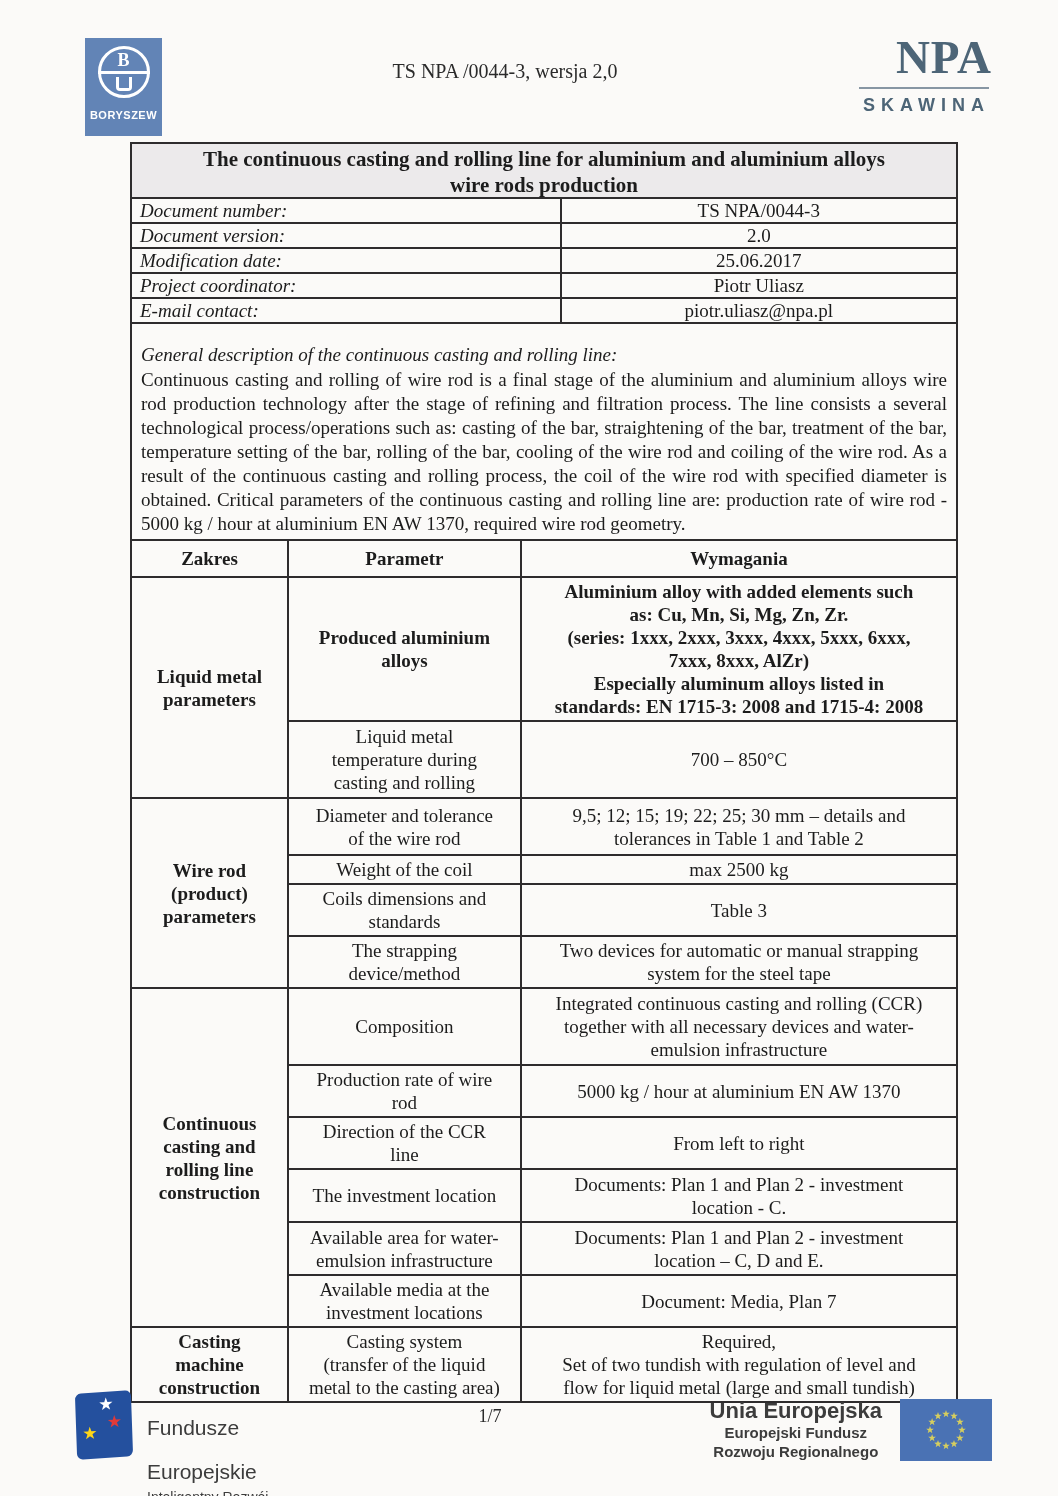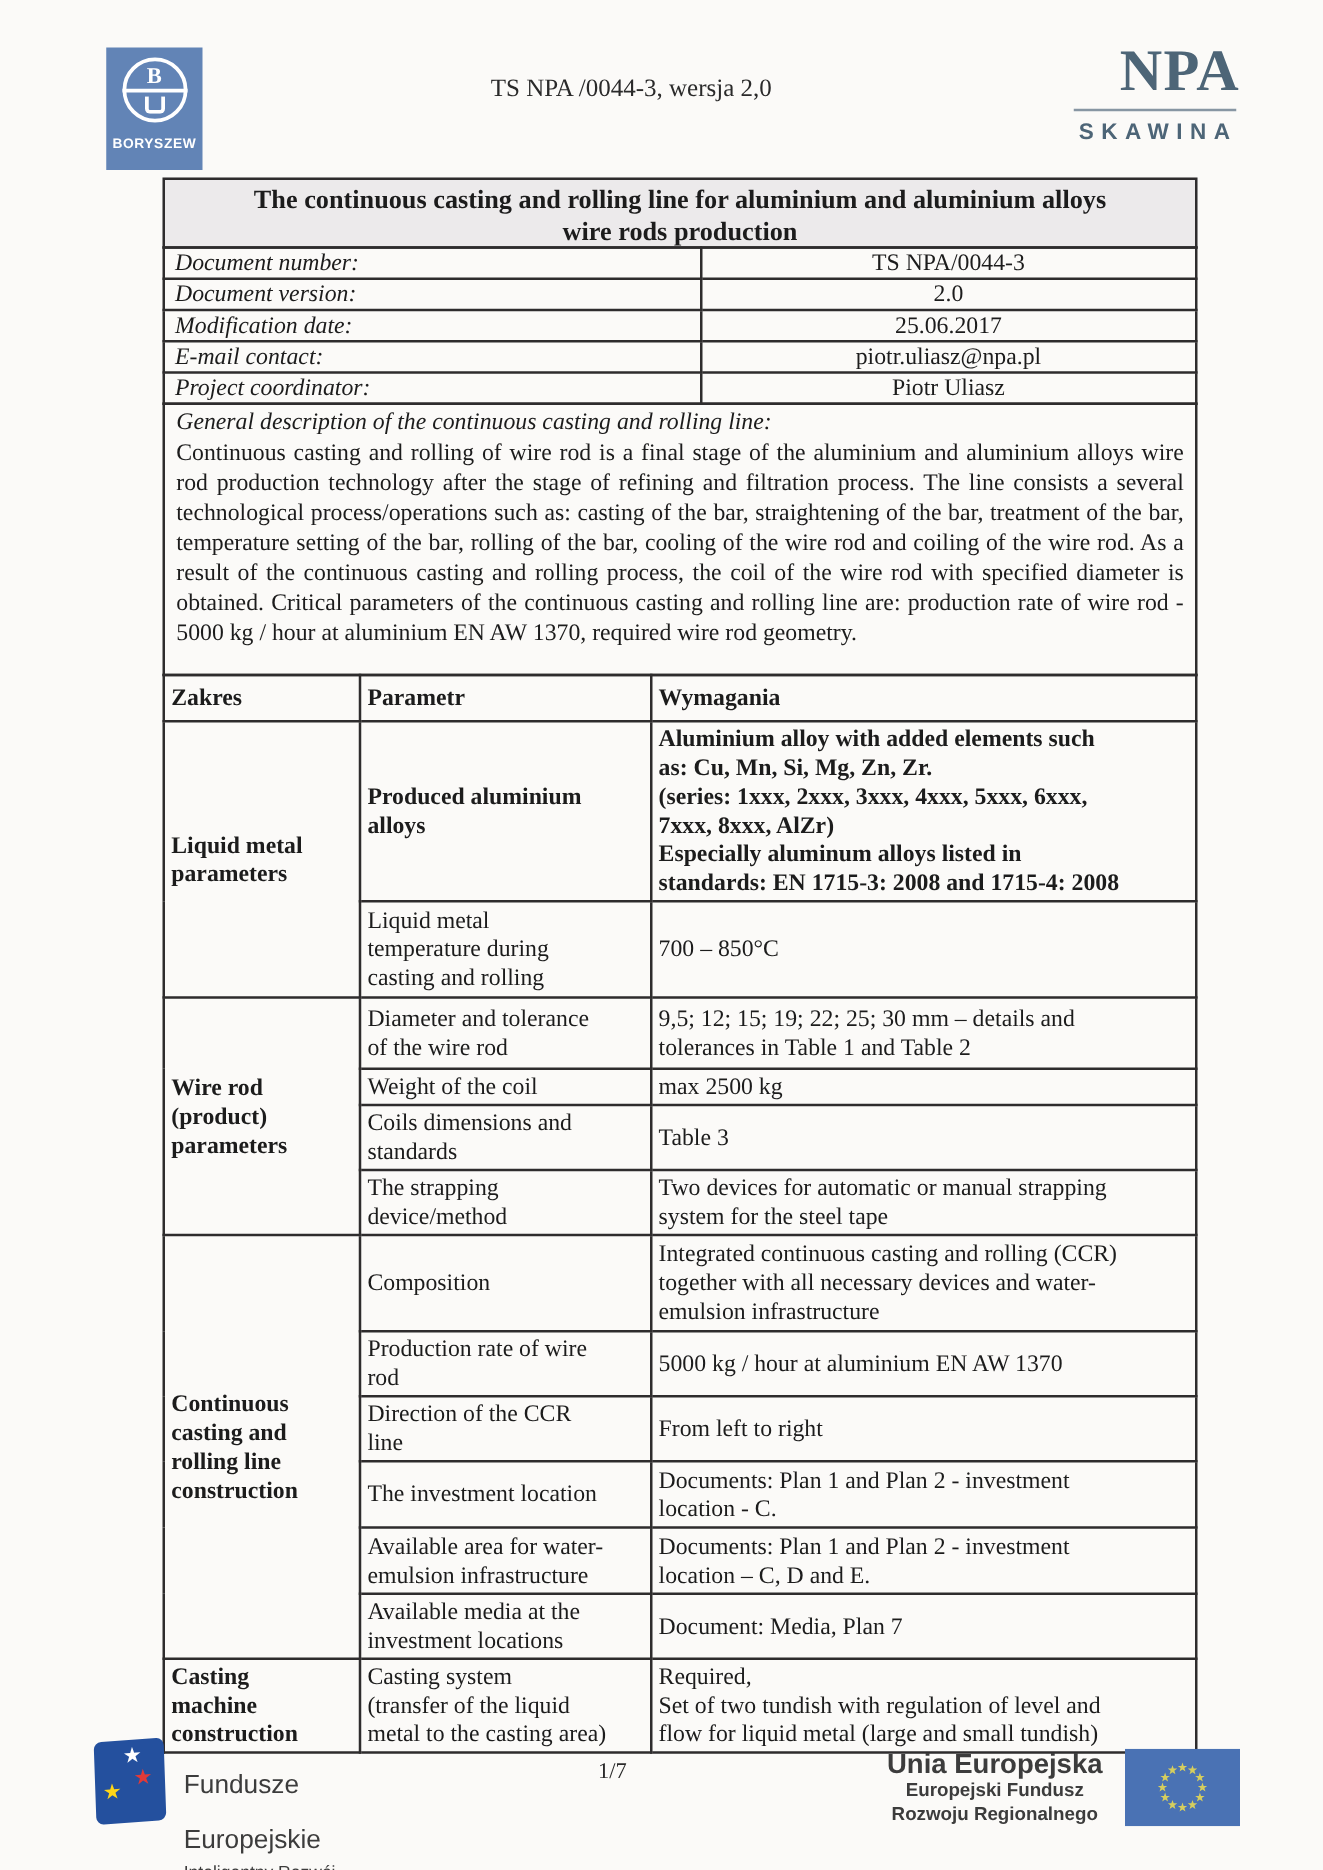--- a/index.html
+++ b/index.html
@@ -54,28 +54,28 @@
   .title-box {
     height:57px; border:2px solid #2e2c2d; background:#eceaeb;
     font-weight:bold; font-size:21px; line-height:26px; text-align:center;
     padding-top:2px; white-space:pre-line;
   }
   table.meta { width:100%; border-collapse:collapse; margin-top:-2px; table-layout:fixed; }
   table.meta td { border:2px solid #2e2c2d; height:25px; font-size:19px; }
   td.m-label { width:52%; font-style:italic; padding-left:8px; }
   td.m-value { width:48%; text-align:center; }
 
-  .desc-box { border:2px solid #2e2c2d; margin-top:-2px; height:219px; padding:1px 9px; overflow:hidden; }
+  .desc-box { border:2px solid #2e2c2d; margin-top:-2px; height:219px; padding:18px 9px; overflow:hidden; }
   .desc-h { font-style:italic; font-size:19px; line-height:26px; }
   .desc-b { font-size:19px; line-height:24px; text-align:justify; }
 
   table.spec { width:100%; border-collapse:collapse; margin-top:-2px; table-layout:fixed; }
   table.spec th, table.spec td {
     border:2px solid #2e2c2d; font-size:19px; line-height:23px;
-    text-align:left; vertical-align:middle; white-space:pre-line; padding:2px 5px;
+    text-align:center; vertical-align:middle; white-space:pre-line; padding:2px 5px;
   }
   table.spec th { font-weight:bold; }
   col.c-zakres { width:19%; } col.c-param { width:28.2%; } col.c-wym { width:52.8%; }
   td.zakres { font-weight:bold; }
   .bold { font-weight:bold; }
 
   
   .ftr-fe { position:absolute; left:76px; top:1392px; display:flex; gap:15px; align-items:flex-start; }
   .fe-flag {
     position:relative; width:56px; height:66px; background:#24509e; border-radius:6px;
@@ -131,26 +131,26 @@
         </tr>
         <tr>
           <td class="m-label">Document version:</td>
           <td class="m-value">2.0</td>
         </tr>
         <tr>
           <td class="m-label">Modification date:</td>
           <td class="m-value">25.06.2017</td>
         </tr>
         <tr>
+          <td class="m-label">Project coordinator:</td>
+          <td class="m-value">Piotr Uliasz</td>
+        </tr>
+        <tr>
           <td class="m-label">E-mail contact:</td>
           <td class="m-value">piotr.uliasz@npa.pl</td>
-        </tr>
-        <tr>
-          <td class="m-label">Project coordinator:</td>
-          <td class="m-value">Piotr Uliasz</td>
         </tr>
       </tbody>
     </table>
 
     <div class="desc-box">
       <div class="desc-h">General description of the continuous casting and rolling line:</div>
       <div class="desc-b">Continuous casting and rolling of wire rod is a final stage of the aluminium and aluminium alloys wire rod production technology after the stage of refining and filtration process. The line consists a several technological process/operations such as: casting of the bar, straightening of the bar, treatment of the bar, temperature setting of the bar, rolling of the bar, cooling of the wire rod and coiling of the wire rod. As a result of the continuous casting and rolling process, the coil of the wire rod with specified diameter is obtained. Critical parameters of the continuous casting and rolling line are: production rate of wire rod - 5000 kg / hour at aluminium EN AW 1370, required wire rod geometry.</div>
     </div>
 
     <table class="spec">

